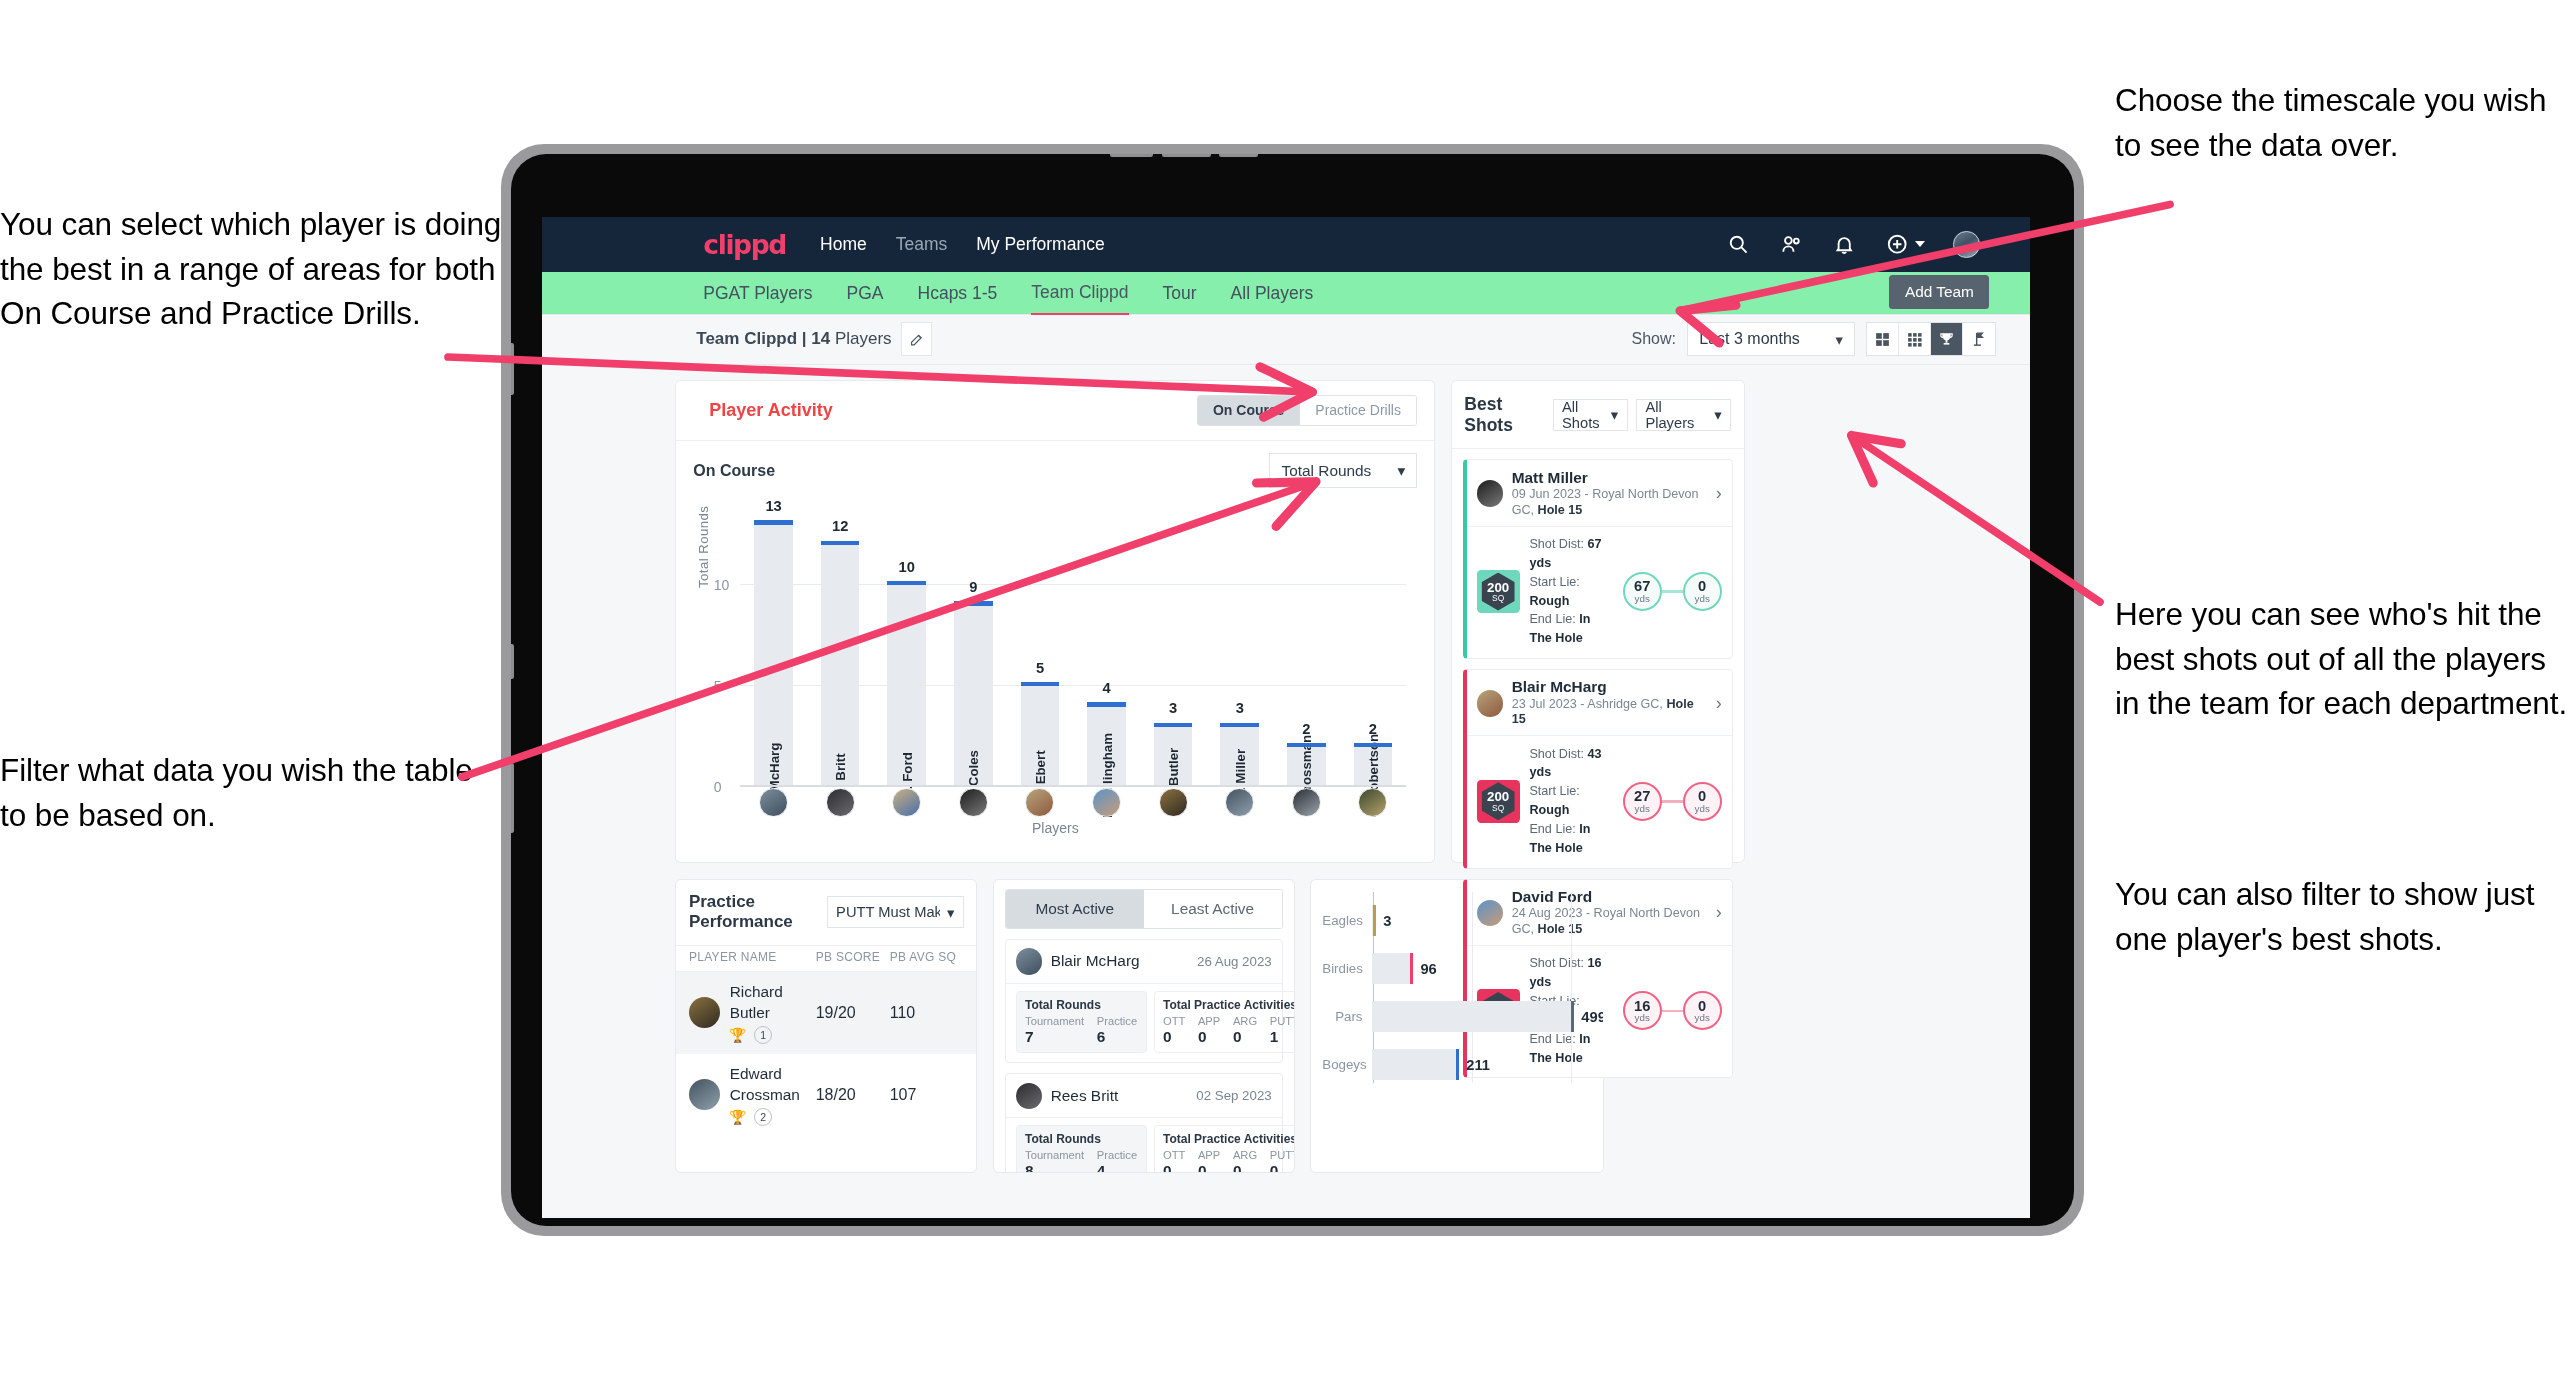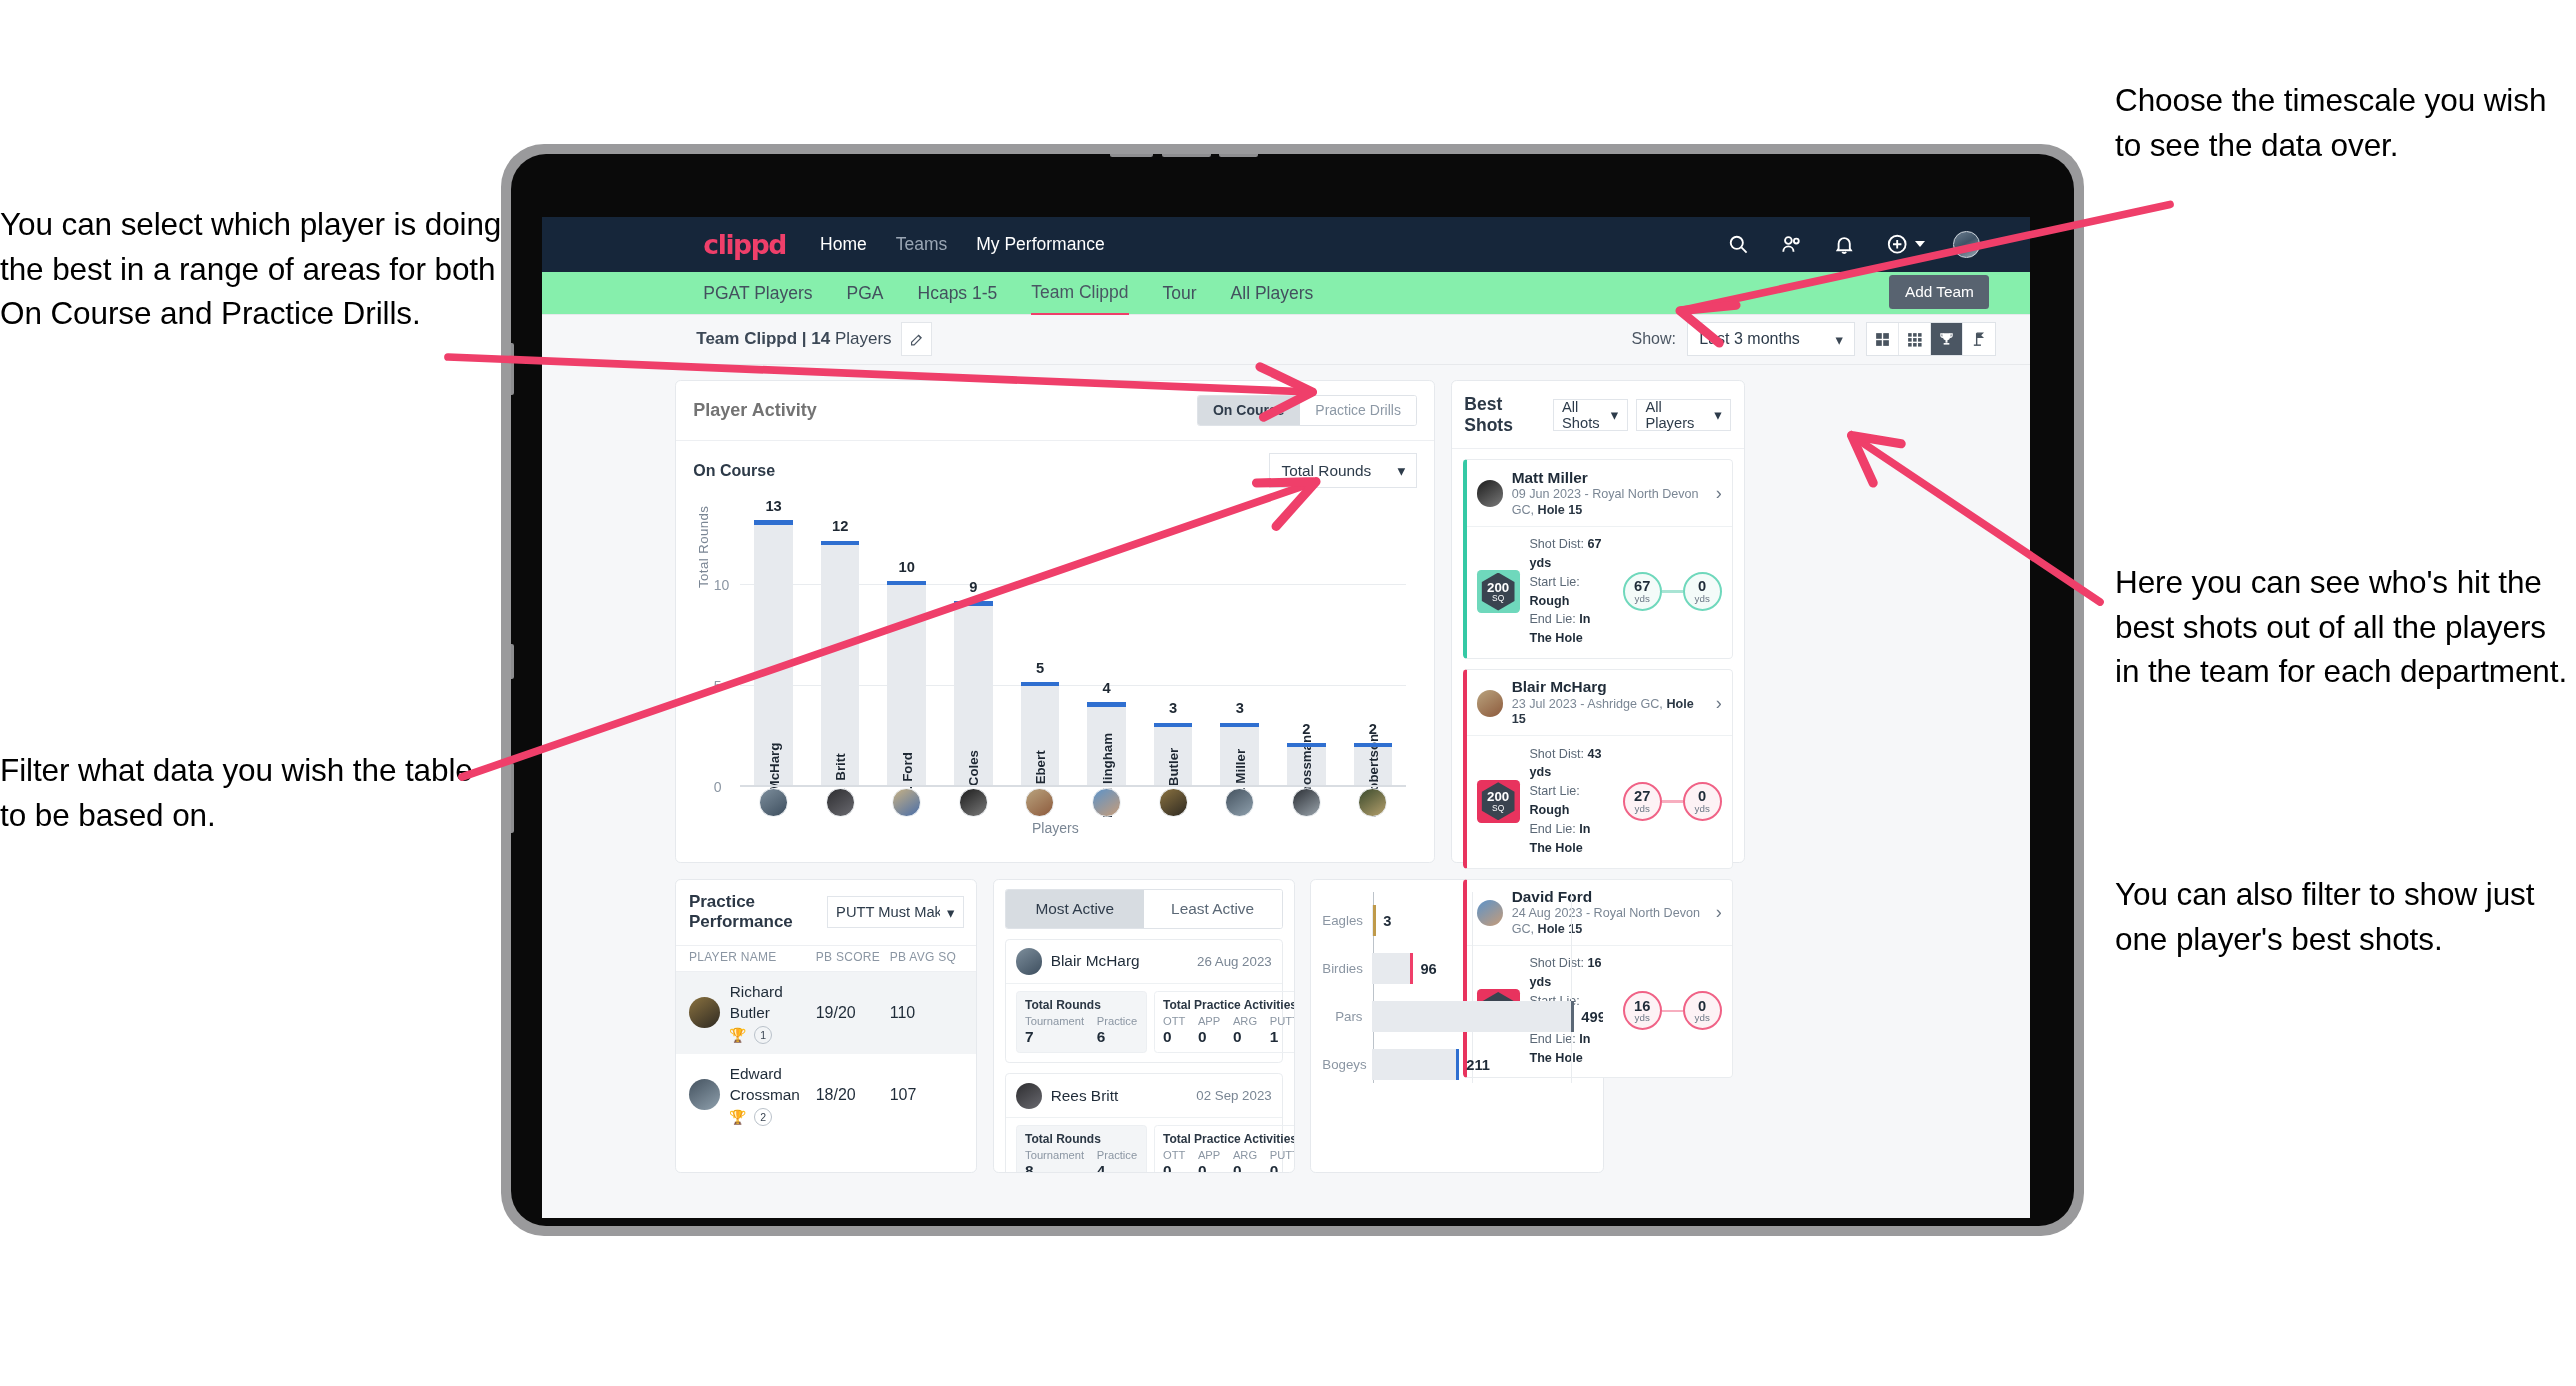--- a/index.html
+++ b/index.html
@@ -16,21 +16,21 @@
     position: absolute;
     font-size: 31.5px;
     line-height: 1.42;
     color: #000;
     font-family: "Liberation Sans", sans-serif;
     letter-spacing: -0.1px;
   }
   #anno-left-top   { left: 0px;    top: 202px;  width: 504px; }
   #anno-left-bot   { left: 0px;    top: 748px; width: 490px; }
   #anno-right-top  { left: 2115px; top: 78px;  width: 448px; }
-  #anno-right-mid  { left: 2115px; top: 560px;  width: 455px; }
+  #anno-right-mid  { left: 2115px; top: 592px;  width: 455px; }
   #anno-right-bot  { left: 2115px; top: 872px; width: 455px; }
 
   svg.arrows { position: absolute; left: 0; top: 0; width: 2576px; height: 1386px; pointer-events: none; z-index: 40; }
 
   
   .tablet {
     position: absolute; left: 501px; top: 144px;
     width: 1583px; height: 1092px;
     background: #9a9a9c;
     border-radius: 43px;
@@ -129,21 +129,21 @@
   .vt-item.on { background: #4b5663; }
   .vt-item svg { width: 17px; height: 17px; }
 
   
   .body-area { padding: 15.4px 21px 0 133px; background: #f6f7f9; height: 853px; }
   .row1 { display: flex; gap: 15.4px; }
   .card { background: #fff; border: 0.7px solid #e6e9ed; border-radius: 5.6px; }
 
   .pa-card { width: 760px; height: 483px; }
   .pa-head { display: flex; align-items: center; padding: 14px 17px; border-bottom: 0.7px solid #edeff2; }
-  .pa-title { font-size: 18px; font-weight: 700; color: #737373; }
+  .pa-title { font-size: 18px; font-weight: 700; color: #ef4444; margin-left: 16px; }
   .seg { margin-left: auto; display: flex; border: 0.7px solid #dfe3e8; border-radius: 2.8px; overflow: hidden; }
   .seg-i { padding: 6.3px 15.4px; font-size: 14px; color: #8d99a6; background: #fff; }
   .seg-i.on { background: #d7dce1; color: #2f3c4b; font-weight: 600; }
 
   .pa-sub { display: flex; align-items: center; padding: 12.6px 17px 2.8px; }
   .pa-sub-l { font-size: 16px; font-weight: 700; color: #2d3a48; }
   .drop {
     margin-left: auto; background: #fff; border: 0.7px solid #e1e5ea;
     height: 35px; min-width: 148px; display: flex; align-items: center;
     justify-content: space-between; padding: 0 11.2px; font-size: 15.4px; color: #2d3b4a;

